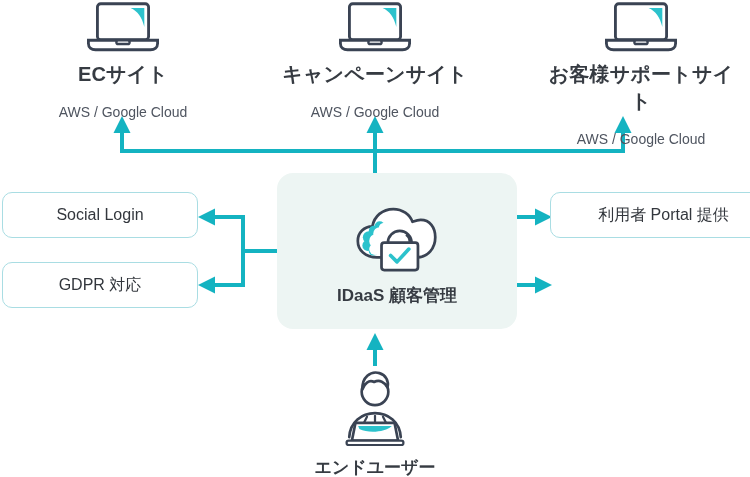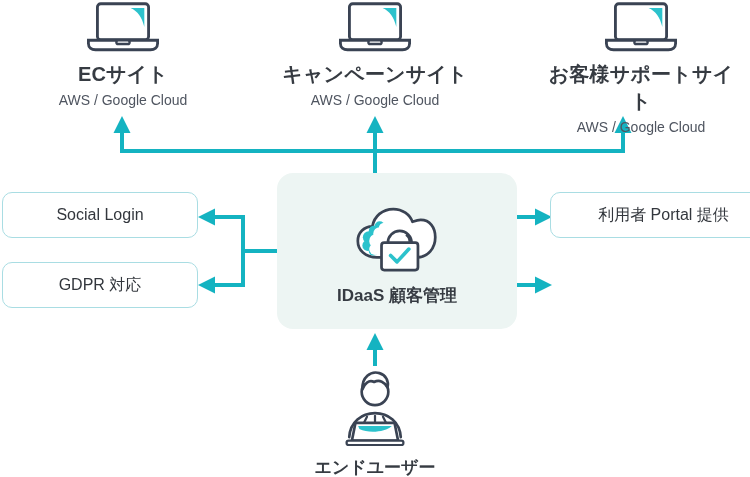--- a/index.html
+++ b/index.html
@@ -6,21 +6,21 @@
   .canvas {
     position:relative; width:750px; height:477px; background:#ffffff;
     font-family:"Liberation Sans","DejaVu Sans",sans-serif; overflow:hidden;
   }
   .connectors { position:absolute; left:0; top:0; width:750px; height:477px; pointer-events:none; }
 
   
   .site { position:absolute; top:2px; width:200px; text-align:center; }
   .site-icon { display:block; margin:0 auto; }
   .site-label { margin-top:9px; font-size:20px; font-weight:bold; color:var(--heading-text,#363b42); letter-spacing:.2px; }
-  .site-sub { margin-top:4px; font-size:14px; color:var(--subtext,#4f5560); }
+  .site-sub { margin-top:16px; font-size:14px; color:var(--subtext,#4f5560); }
 
   
   .feature-box {
     position:absolute; height:46px; background:#ffffff;
     border:1.5px solid var(--feature-box-border,#a9dde3); border-radius:10px;
     display:flex; align-items:center; justify-content:center;
     font-size:16px; font-weight:500; color:#33373d; box-sizing:border-box;
   }
   .fb-left  { left:2px;  width:196px; }
   .fb-right { left:550px; width:227px; }

